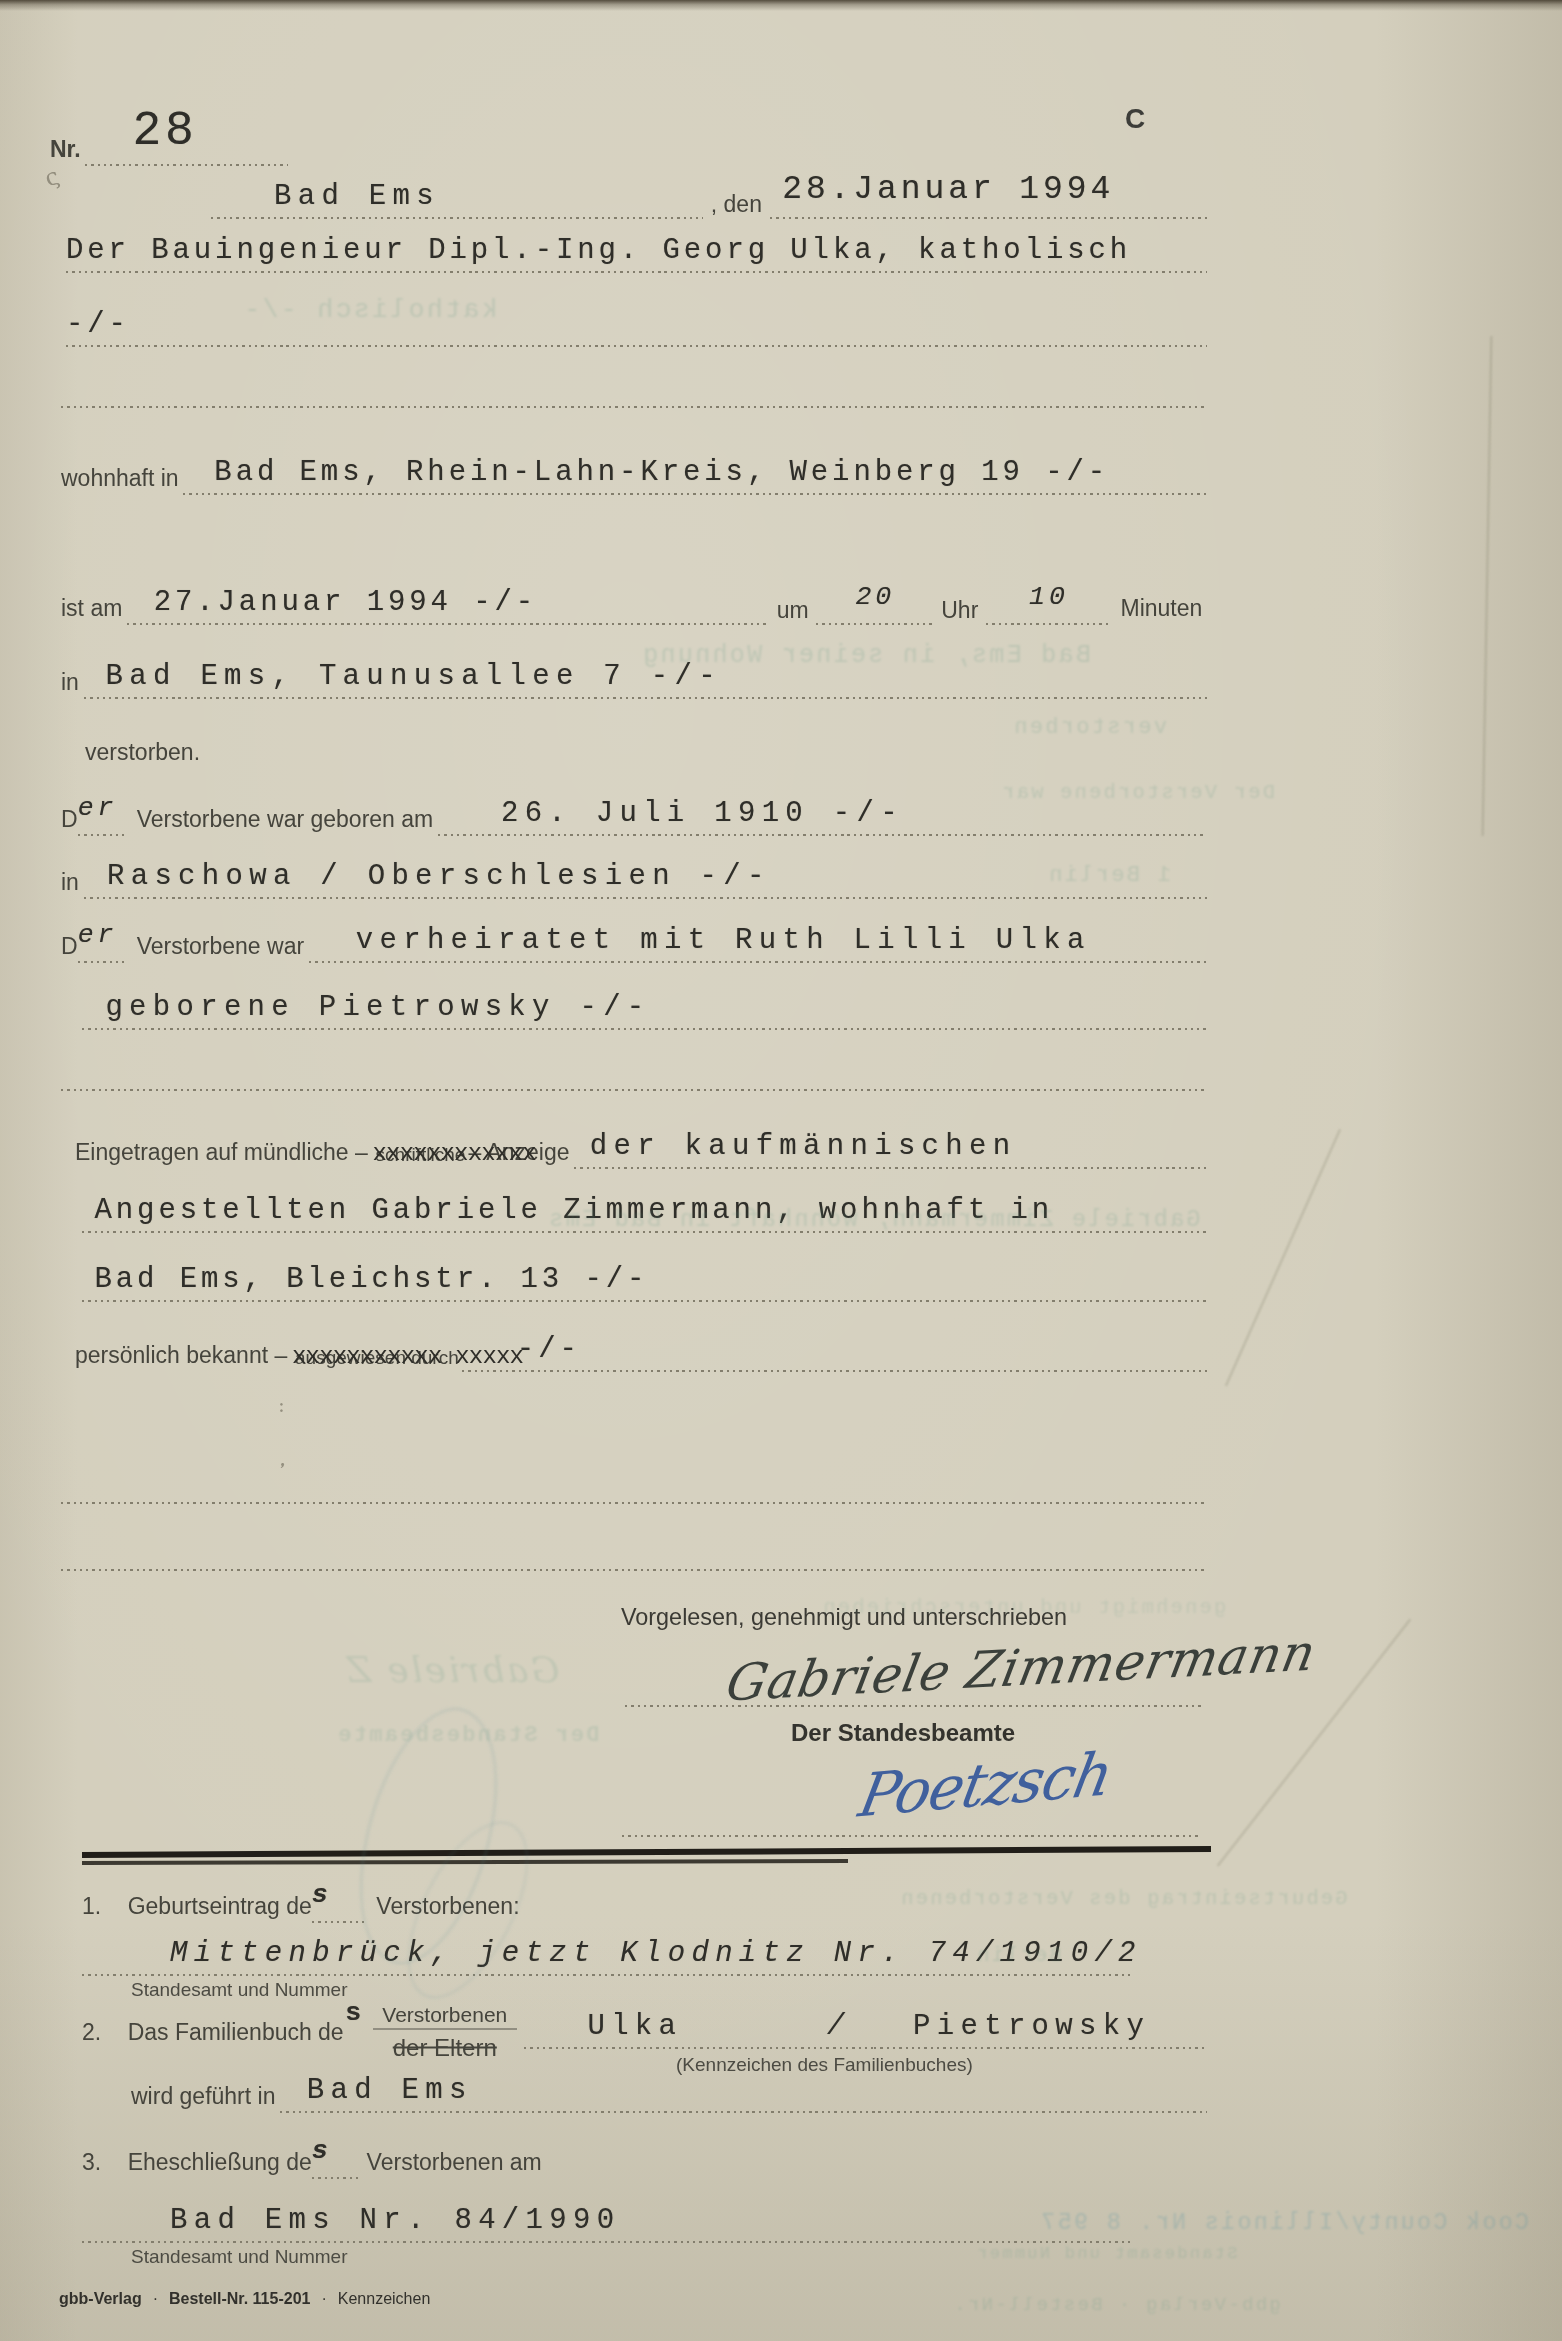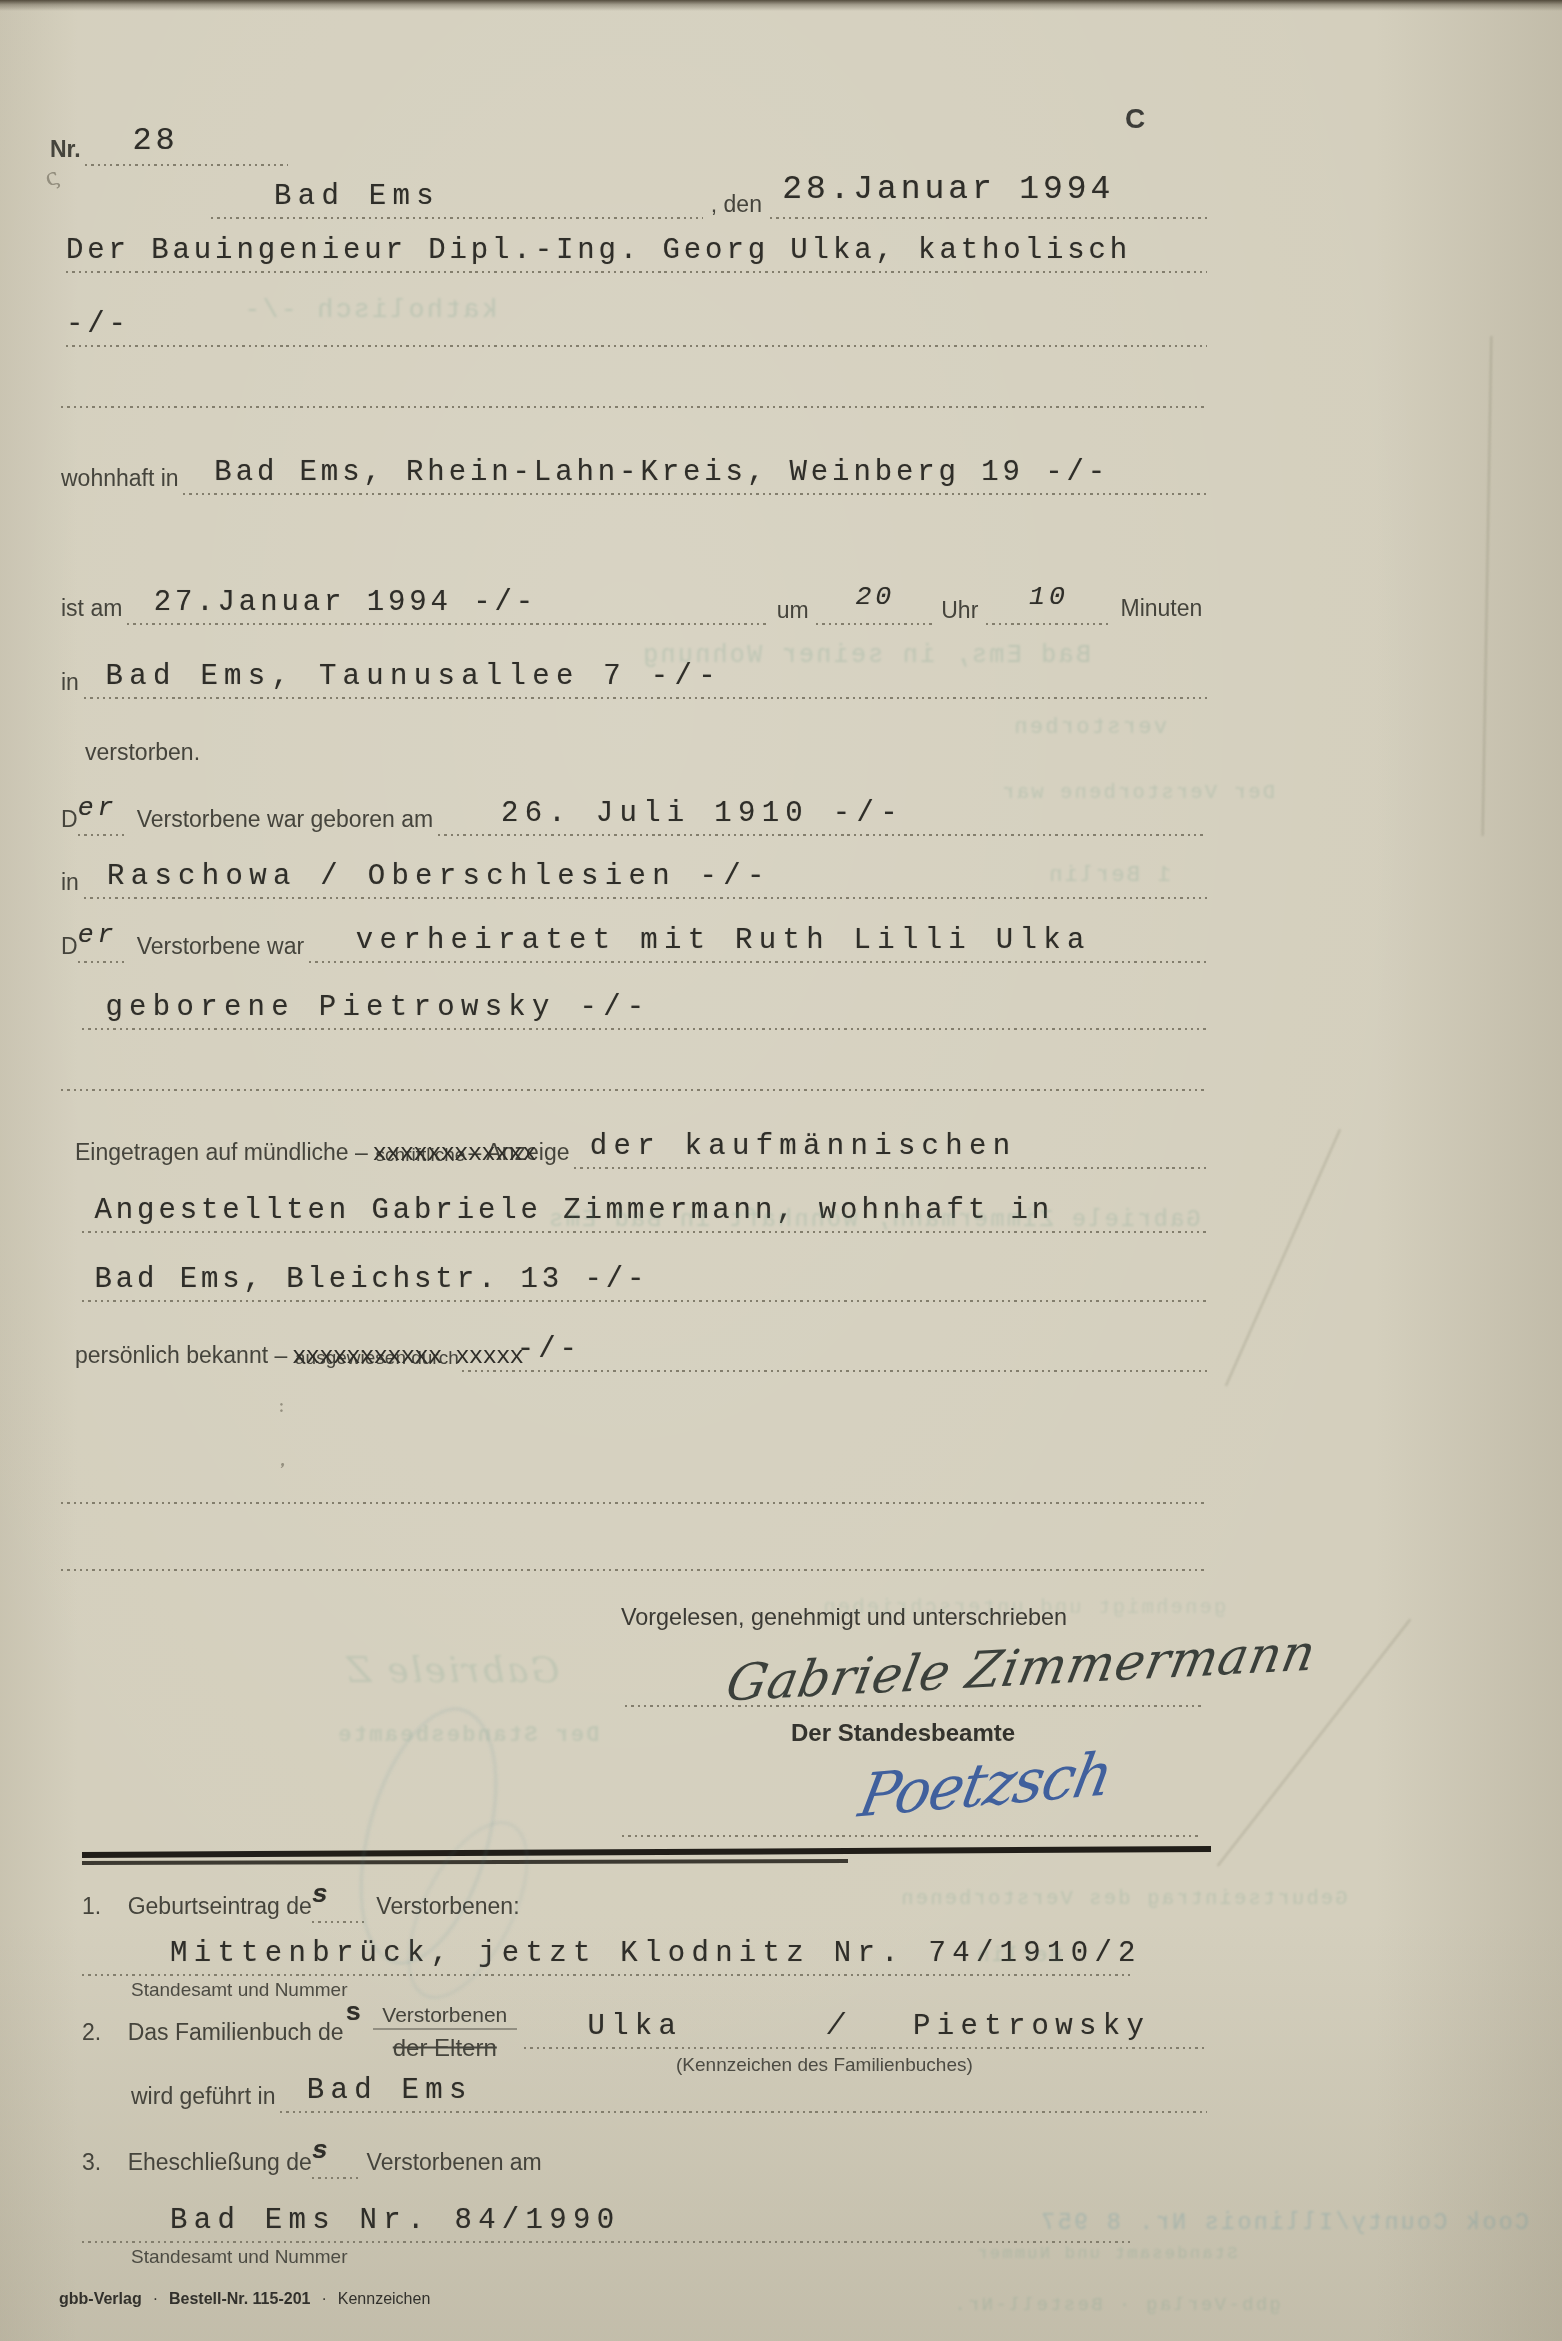--- a/index.html
+++ b/index.html
@@ -17,21 +17,21 @@
   .lbl.small{font-size:19px;color:#4c4b43;}
   .field{position:relative;flex:1;display:flex;align-items:flex-end;min-width:0;}
   .field::after{content:"";position:absolute;left:0;right:0;bottom:0;height:2.3px;
     background:repeating-linear-gradient(90deg,#837e6d 0 2.3px,transparent 2.3px 6.3px);}
   .field.fixed{flex:0 0 auto;font-style:italic;}
   .typed{position:relative;top:-6.3px;font-family:"Liberation Mono","DejaVu Sans Mono",monospace;
     color:#2f2e29;font-size:29px;letter-spacing:3.9px;line-height:1.1;white-space:nowrap;
     text-shadow:0 0 0.8px rgba(47,46,41,.35);}
   .typed.wide{letter-spacing:6.3px;}
   .typed.big{font-size:33px;top:-11px;}
-  .typed.huge{font-size:32px;top:-7.8px;}
+  .typed.huge{font-size:48px;top:-7.8px;}
   .typed.raise{top:-12.5px;font-size:26.6px;}
   .dotline{position:absolute;height:2.3px;background:repeating-linear-gradient(90deg,#837e6d 0 2.3px,transparent 2.3px 6.3px);}
   .struck-wrap{position:relative;display:inline-block;padding:0 3.1px 4.7px 3.1px;}
   .struck-word{color:#45443c;font-size:19px;line-height:1;white-space:nowrap;}
   .xover{position:absolute;left:0;bottom:1.6px;font-family:"Liberation Mono",monospace;
     font-size:24px;letter-spacing:-0.8px;color:#2f2e29;white-space:nowrap;}
   .script{position:absolute;font-family:"DejaVu Serif",serif;font-style:italic;
     white-space:nowrap;}
   .frac{display:inline-flex;flex-direction:column;align-items:center;margin:0 7.8px;
     transform:translateY(12.5px);}
@@ -194,21 +194,21 @@
   <div class="rule" style="top:1860px;left:82px;width:766px;height:3.9px;transform:rotate(-0.15deg);opacity:.85;"></div>
 
   <div class="row" style="top:1879px;left:82px;right:356px;height:44px;">
     <span class="lbl" style="width:41px;">1.</span>
     <span class="lbl" style="padding-right:0;">Geburtseintrag de</span>
     <span class="field fixed" style="width:52px;">
       <span class="typed raise" style="font-weight:bold;">s</span>
     </span>
     <span class="lbl" style="padding-left:12.5px;">Verstorbenen:</span>
   </div>
-  <div class="row" style="top:1924px;left:82px;width:1051px;height:52px;">
+  <div class="row" style="top:1924px;left:82px;width:1051px;height:52px;font-style:italic;">
     <span class="field">
       <span class="typed wide" style="padding-left:88px;">Mittenbrück, jetzt Klodnitz Nr. 74/1910/2</span>
     </span>
   </div>
   <div class="lbl small" style="position:absolute;top:1980px;left:131px;">Standesamt und Nummer</div>
 
   <div class="row" style="top:1991px;left:82px;right:356px;height:58px;">
     <span class="lbl" style="width:41px;">2.</span>
     <span class="lbl" style="padding-right:0;">Das Familienbuch</span>
     <span class="lbl" style="padding:0 1.6px 4.7px 6.3px;">de</span>

